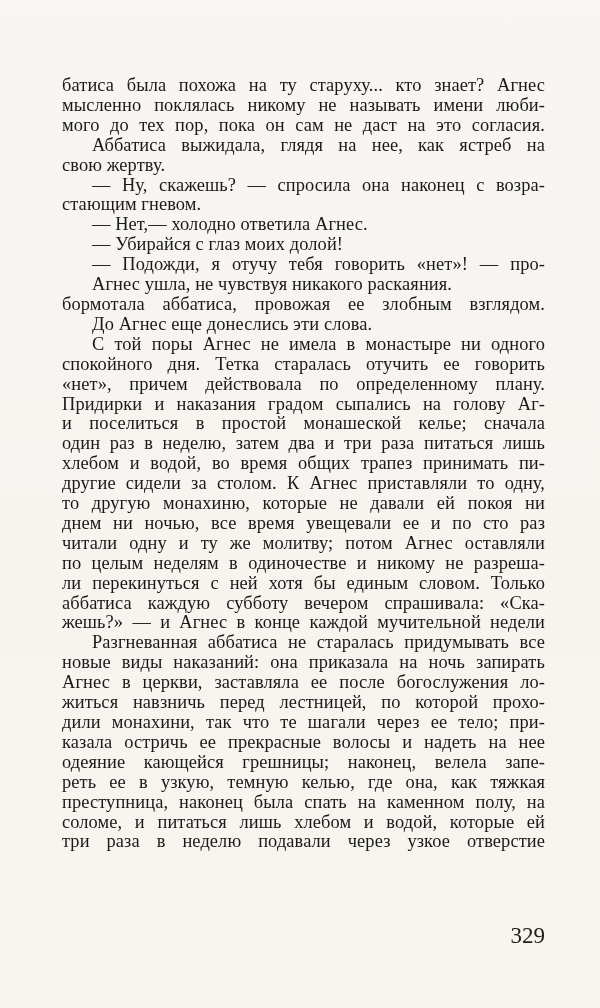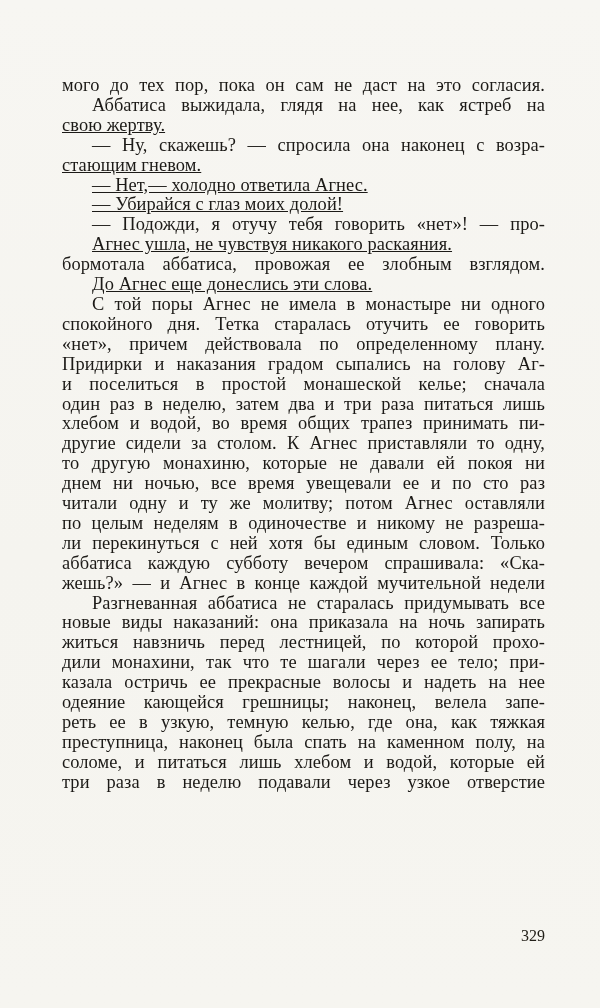--- a/index.html
+++ b/index.html
@@ -26,41 +26,42 @@
     font-size: 18.4px;
     line-height: 19.9px;
     letter-spacing: 0.1px;
     white-space: normal;
     text-align: justify;
     text-align-last: justify;
   }
   .ln.last {
     text-align: right;
     text-align-last: left;
-    text-decoration: underline;
   }
   .ln.ind {
     text-indent: 30px;
   }
   .page-number {
     position: absolute;
     left: 62px;
     top: 926px;
     width: 483px;
     text-align: right;
-    font-size: 16px;
+    font-size: 23px;
     line-height: 20px;
     color: #232019;
   }
 </style>
 </head>
 <body>
 
 <div class="book-page">
   <div class="text-block">
+    <div class="ln">батиса была похожа на ту старуху... кто знает? Агнес</div>
+    <div class="ln">мысленно поклялась никому не называть имени люби-</div>
     <div class="ln">мого до тех пор, пока он сам не даст на это согласия.</div>
     <div class="ln ind">Аббатиса выжидала, глядя на нее, как ястреб на</div>
     <div class="ln last">свою жертву.</div>
     <div class="ln ind">— Ну, скажешь? — спросила она наконец с возра-</div>
     <div class="ln last">стающим гневом.</div>
     <div class="ln ind last">— Нет,— холодно ответила Агнес.</div>
     <div class="ln ind last">— Убирайся с глаз моих долой!</div>
     <div class="ln ind">— Подожди, я отучу тебя говорить «нет»! — про-</div>
     <div class="ln ind last">Агнес ушла, не чувствуя никакого раскаяния.</div>
     <div class="ln">бормотала аббатиса, провожая ее злобным взглядом.</div>
@@ -75,20 +76,21 @@
     <div class="ln">другие сидели за столом. К Агнес приставляли то одну,</div>
     <div class="ln">то другую монахиню, которые не давали ей покоя ни</div>
     <div class="ln">днем ни ночью, все время увещевали ее и по сто раз</div>
     <div class="ln">читали одну и ту же молитву; потом Агнес оставляли</div>
     <div class="ln">по целым неделям в одиночестве и никому не разреша-</div>
     <div class="ln">ли перекинуться с ней хотя бы единым словом. Только</div>
     <div class="ln">аббатиса каждую субботу вечером спрашивала: «Ска-</div>
     <div class="ln">жешь?» — и Агнес в конце каждой мучительной недели</div>
     <div class="ln ind">Разгневанная аббатиса не старалась придумывать все</div>
     <div class="ln">новые виды наказаний: она приказала на ночь запирать</div>
+    <div class="ln">Агнес в церкви, заставляла ее после богослужения ло-</div>
     <div class="ln">житься навзничь перед лестницей, по которой прохо-</div>
     <div class="ln">дили монахини, так что те шагали через ее тело; при-</div>
     <div class="ln">казала остричь ее прекрасные волосы и надеть на нее</div>
     <div class="ln">одеяние кающейся грешницы; наконец, велела запе-</div>
     <div class="ln">реть ее в узкую, темную келью, где она, как тяжкая</div>
     <div class="ln">преступница, наконец была спать на каменном полу, на</div>
     <div class="ln">соломе, и питаться лишь хлебом и водой, которые ей</div>
     <div class="ln">три раза в неделю подавали через узкое отверстие</div>
   </div>
   <div class="page-number">329</div>

